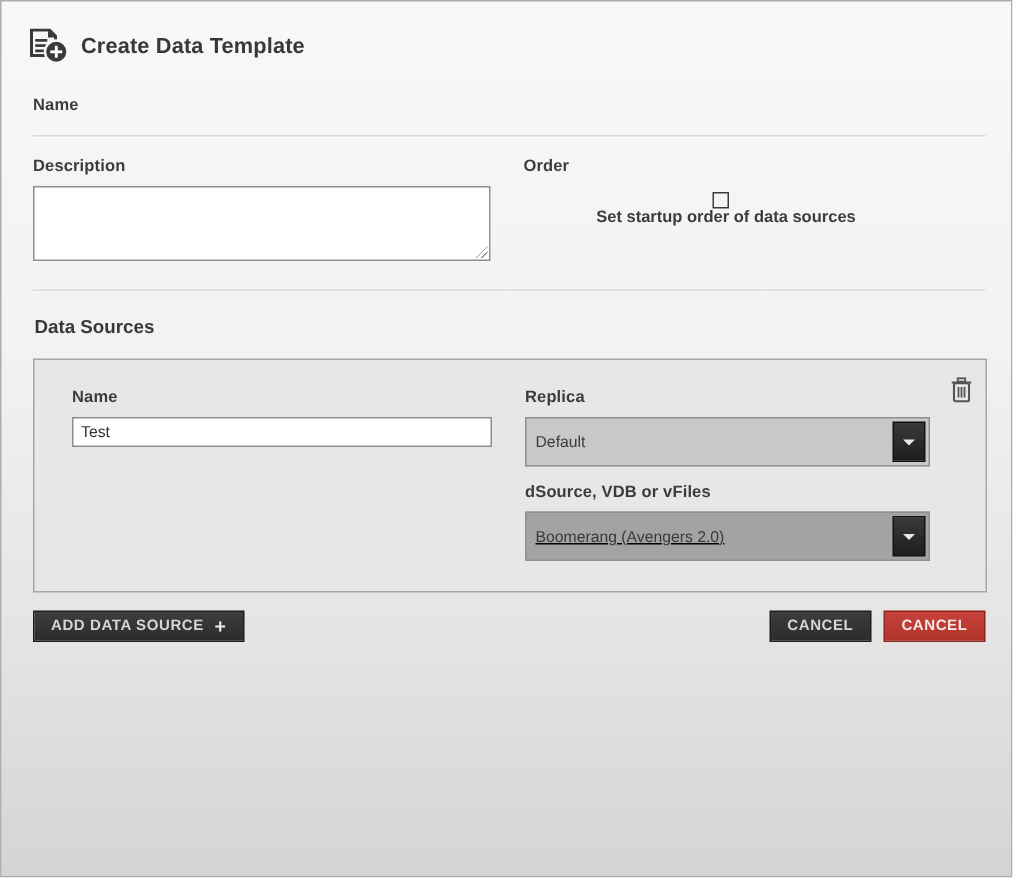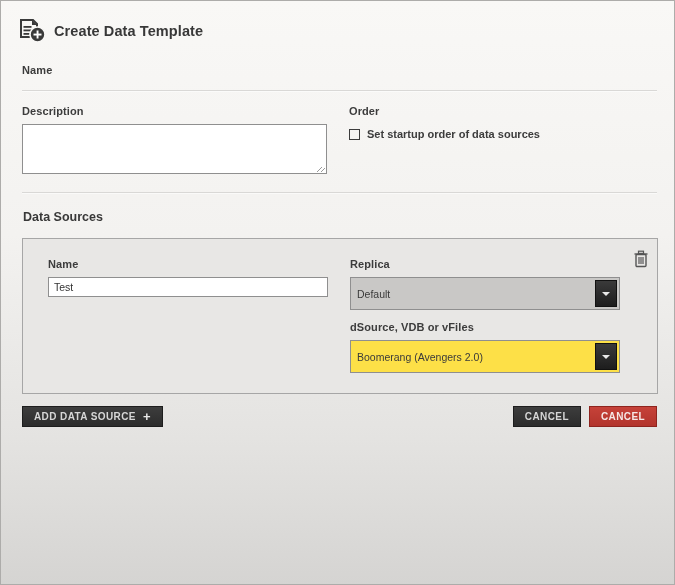--- a/index.html
+++ b/index.html
@@ -80,21 +80,21 @@
     border-bottom: 1px solid rgba(255,255,255,0.55);
     margin: 14px 0 13px 0;
   }
 
   
   .row2 { display: flex; }
   .row2 .col-left { width: 305px; }
   .row2 .col-right { margin-left: 22px; width: 270px; }
 
   
-  .cb-row { display: flex; align-items: center; margin-top: 11px; }
+  .cb-row { display: flex; align-items: center; margin-top: 11px; flex-direction: column; }
   .cb {
     width: 9px; height: 9px;
     border: 1.3px solid #3c3c3c;
     background: transparent;
     margin-right: 7px;
     flex: 0 0 auto;
   }
   .cb-label { font-size: 11px; font-weight: bold; color: #3c3c3c; }
 
   .section-heading {
@@ -120,21 +120,21 @@
   .select {
     position: relative;
     box-sizing: border-box;
     height: 33px;
     border: 1px solid #8f8f8f;
     display: flex;
     align-items: center;
     cursor: default;
   }
   .select.gray { background: #c9c8c6; }
-  .select.light { background: #fde047; }
+  .select.light { background: #a3a3a3; text-decoration: underline; }
   .select .sel-text {
     font-size: 10.5px;
     color: #3a3a3a;
     padding-left: 6px;
     flex: 1;
     white-space: nowrap;
     overflow: hidden;
   }
   .sel-btn {
     position: absolute;

